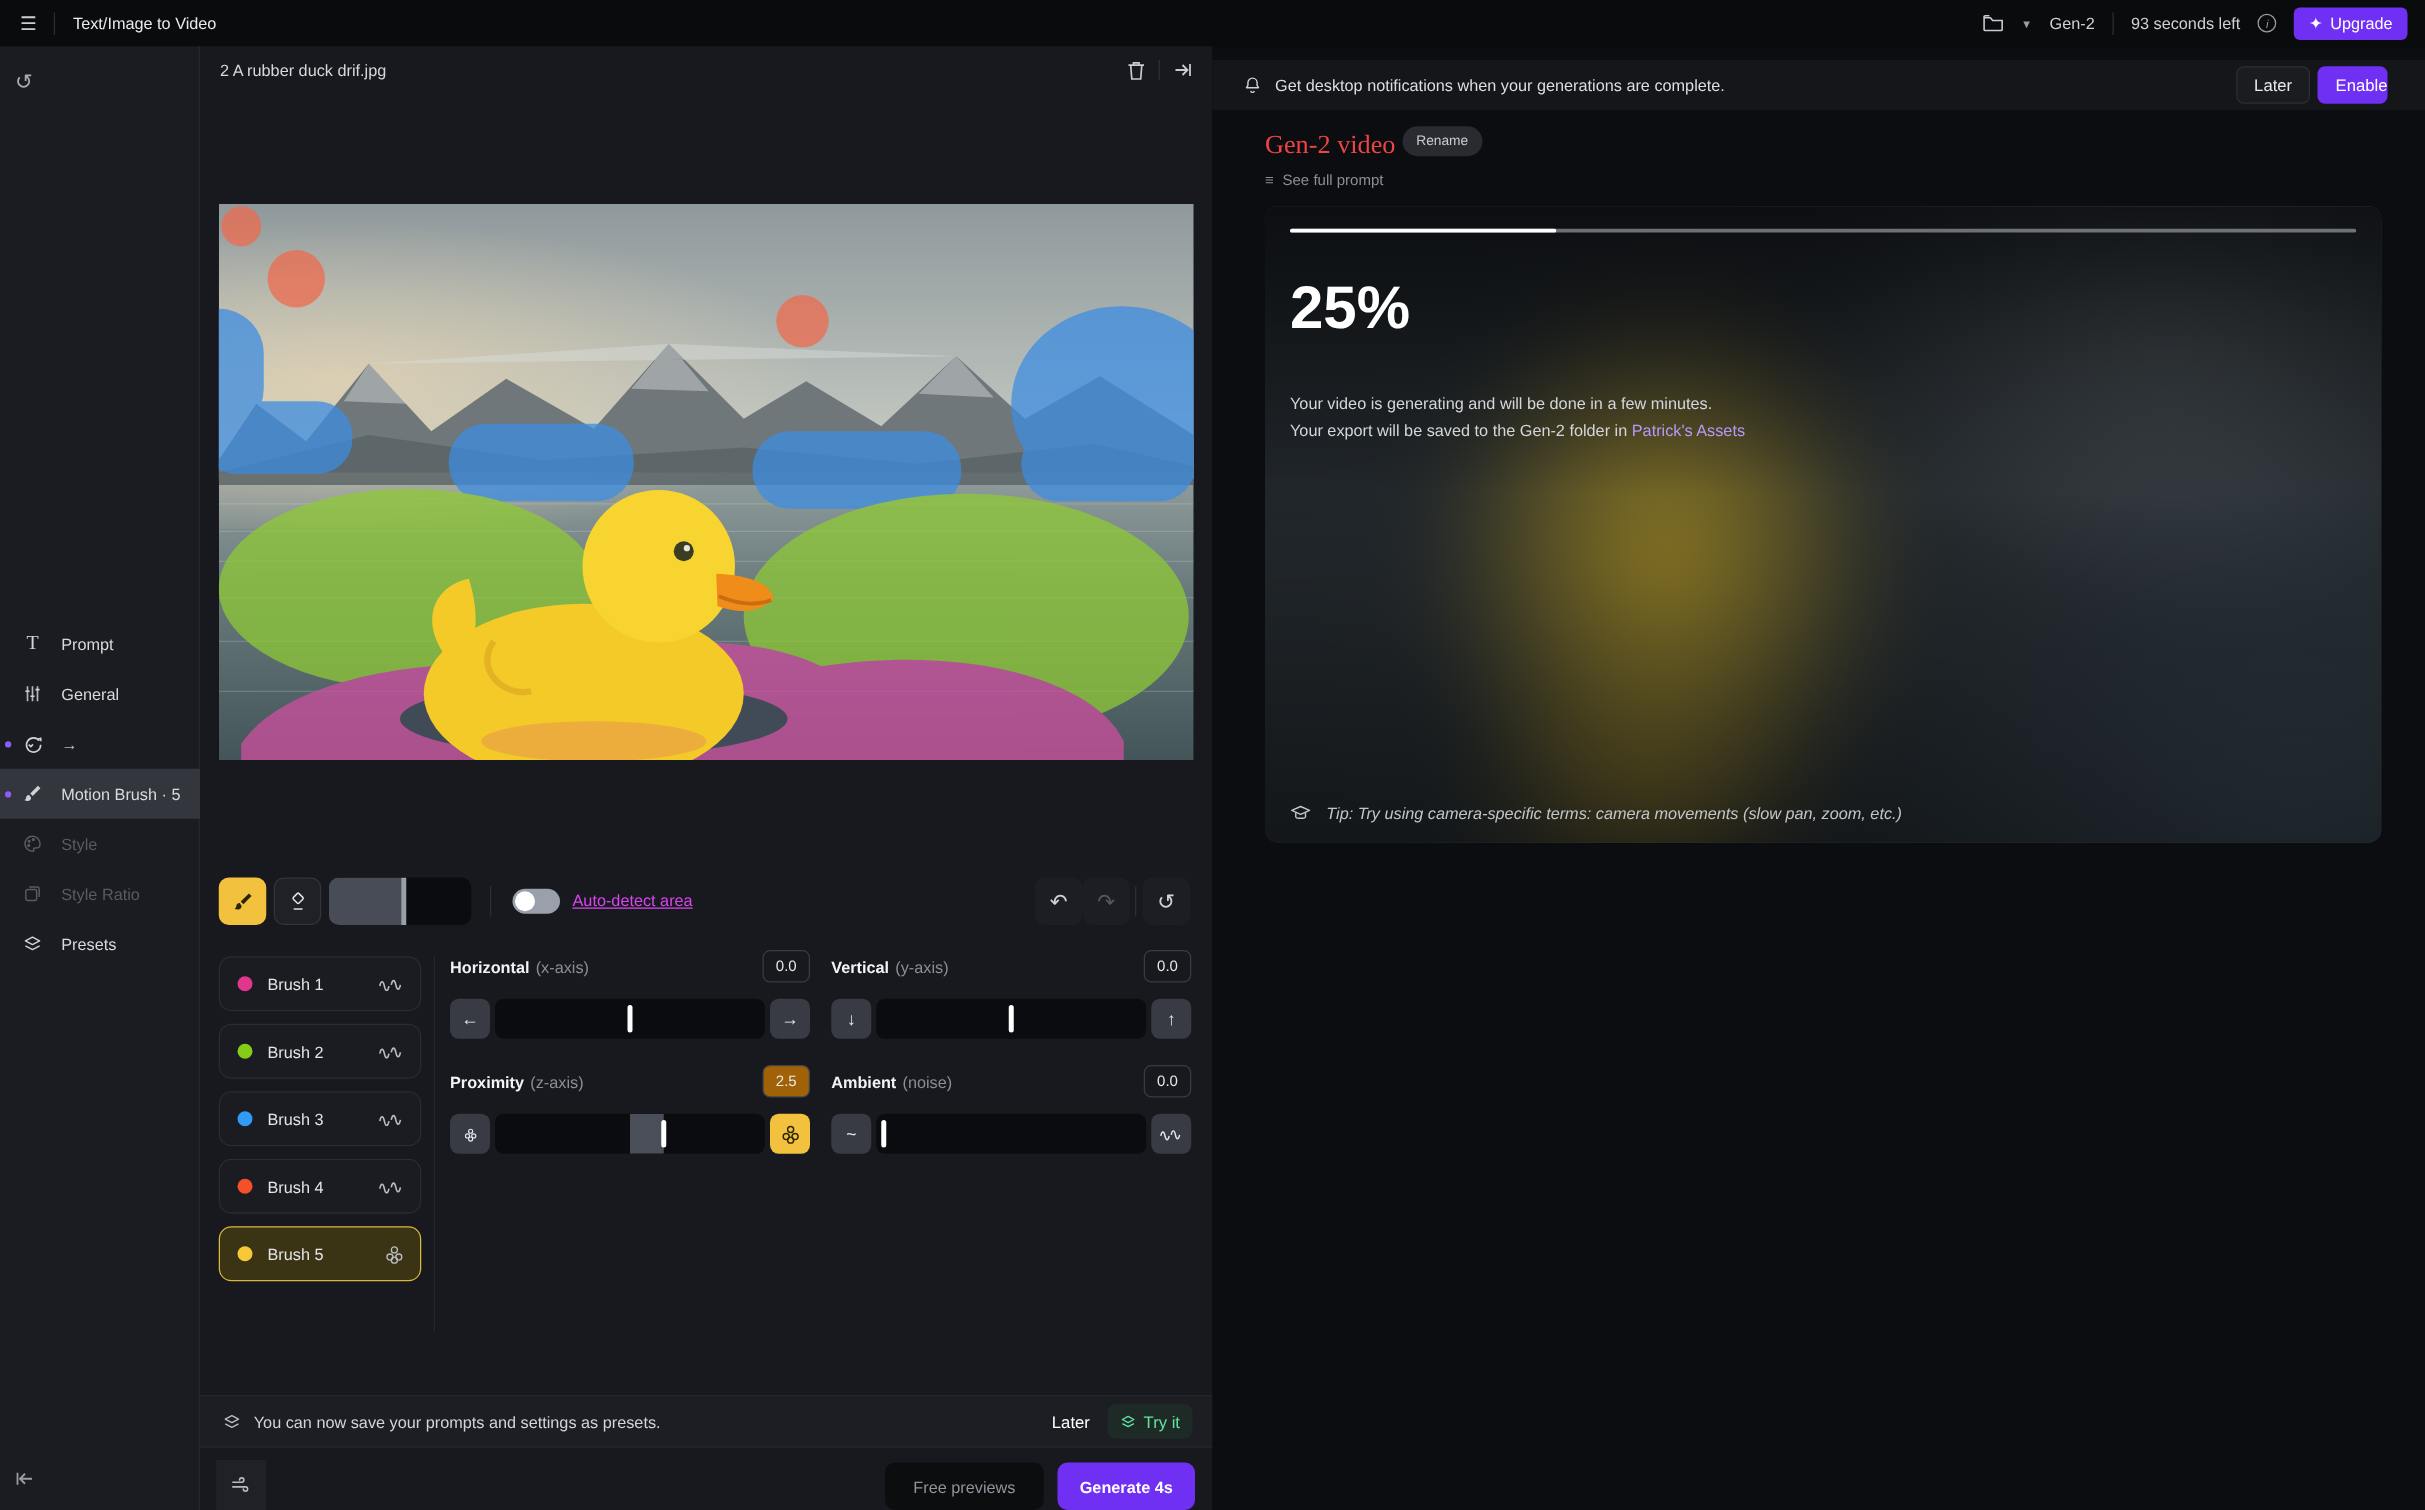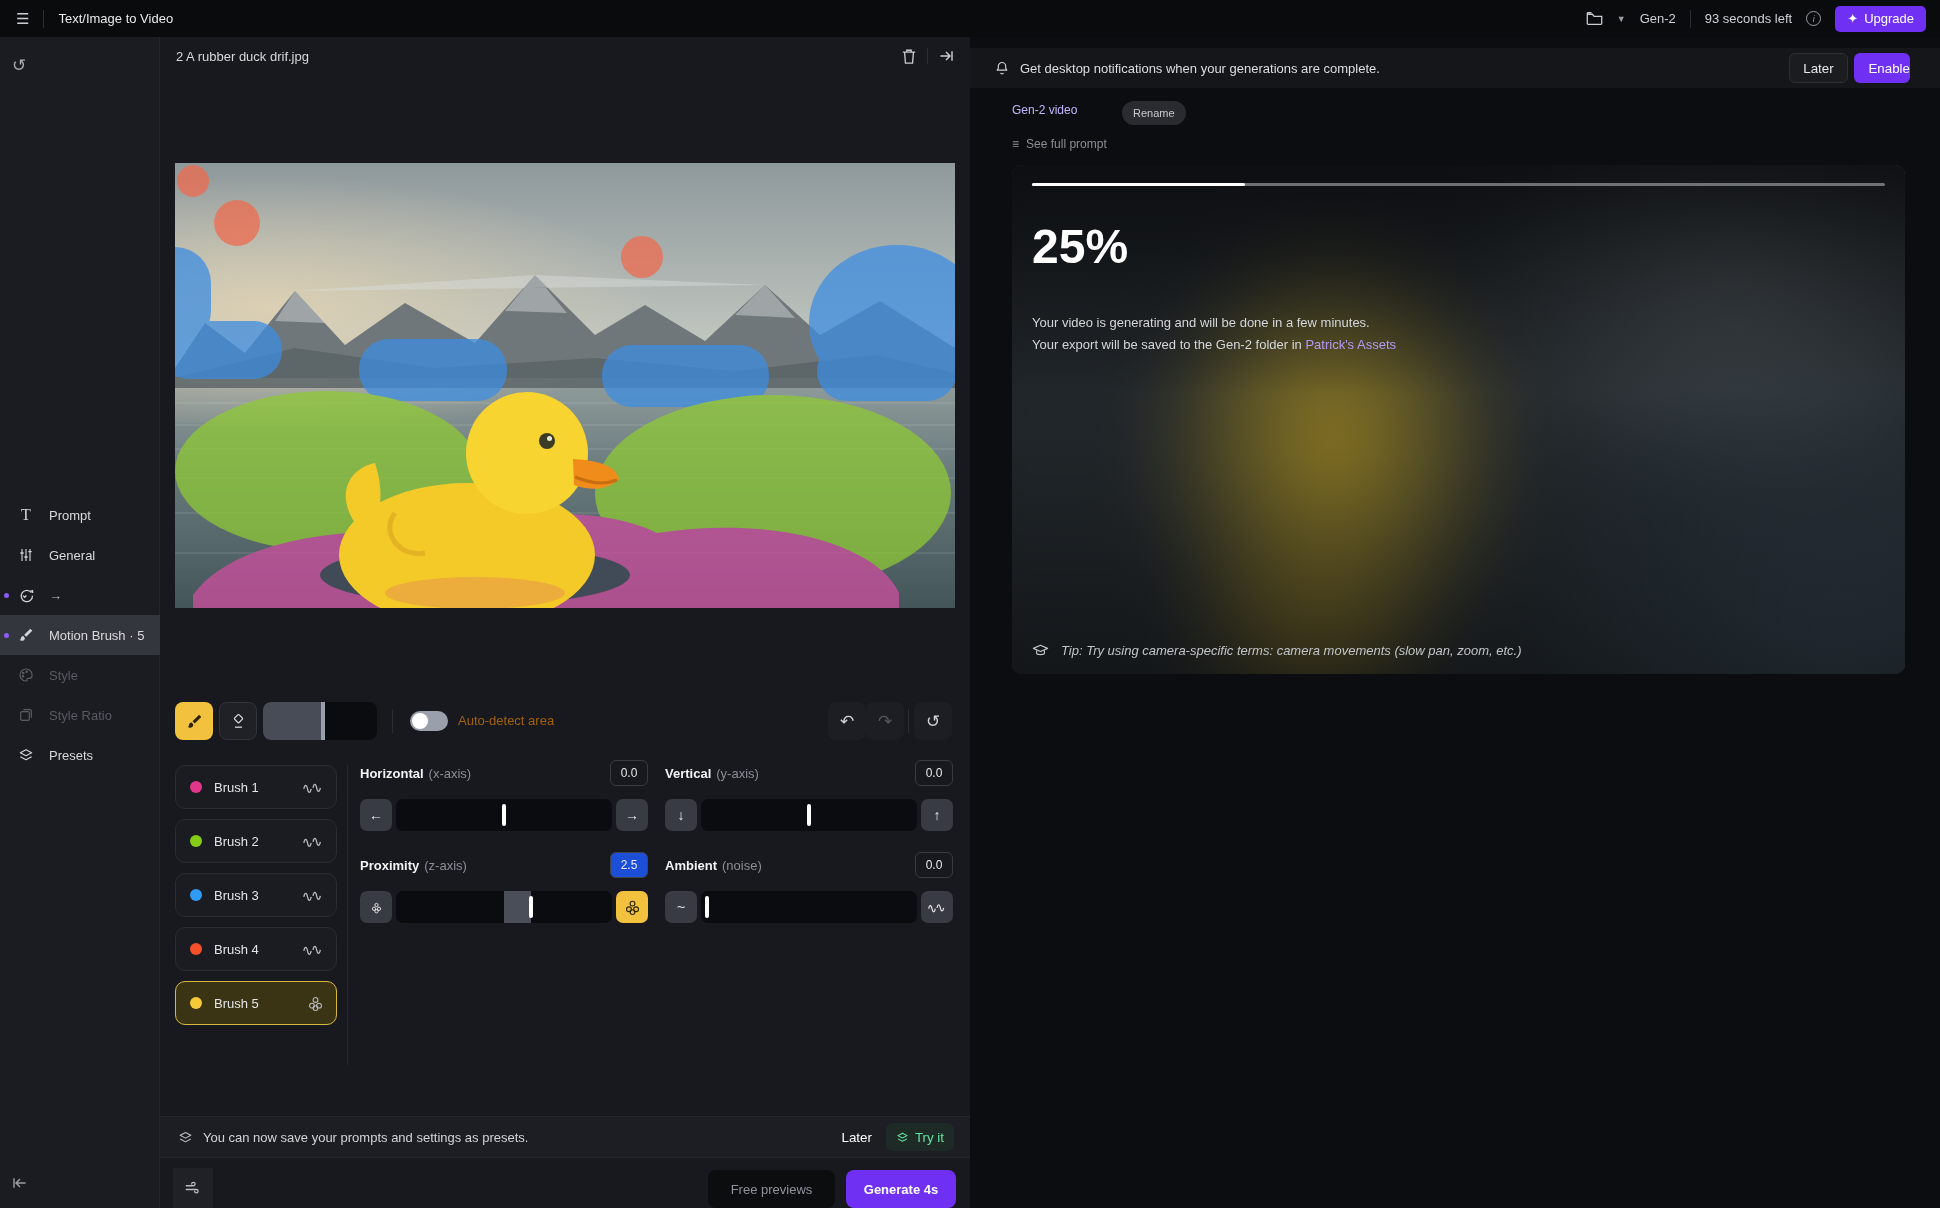--- a/index.html
+++ b/index.html
@@ -52,40 +52,40 @@
   .tool-brush { background:#f2c23e; color:#2c2405; }
   .tool-eraser { background:#202127; border:1px solid #33343b; color:#dfe1e5; }
   .size-slider { position:absolute; left:103px; top:0; width:114px; height:38px; border-radius:8px;
     background:#0b0c0f; overflow:hidden; }
   .size-fill { position:absolute; left:0; top:0; height:38px; width:58px; background:#474c57; }
   .size-handle { position:absolute; left:58px; top:0; width:4px; height:38px; background:#9aa0ab; }
   .tools .vsep { position:absolute; left:232px; top:7px; width:1px; height:24px; background:#2c2d33; }
   .toggle { position:absolute; left:250px; top:9px; width:38px; height:20px; border-radius:10px;
     background:#9aa0ab; }
   .knob { position:absolute; left:2px; top:2px; width:16px; height:16px; border-radius:50%; background:#fff; }
-  .toggle-label { position:absolute; left:298px; top:11px; color:#a16207; }
+  .toggle-label { position:absolute; left:298px; top:11px; color:#d946ef;text-decoration:underline; }
   .hist { background:#1d1e24; color:#cfd2d7; font-size:17px; }
   .hist.dim { color:#55585f; }
 
   
   .brush-row { position:absolute; left:15px; width:162px; height:44px; border:1px solid #2b2c32;
     border-radius:10px; display:flex; align-items:center; background:#1b1c21; }
   .brush-row .dot { width:12px; height:12px; border-radius:50%; margin:0 12px 0 14px; }
   .brush-row .blabel { color:#e3e4e7; }
   .brush-row .bicon { margin-left:auto; margin-right:12px; color:#b9bcc2; }
   .brush-row.sel { background:#3a3414; border:1px solid #d8b940; }
   .vdiv { position:absolute; left:187px; top:728px; width:1px; height:300px; background:#26272c; }
 
   
   .ctl-label { position:absolute; height:28px; display:flex; align-items:center; width:288px; }
   .ctl-label b { font-weight:bold; color:#f2f3f4; }
   .ctl-label .sub { color:#8b8e96; margin-left:5px; }
   .badge { margin-left:auto; min-width:38px; height:26px; border:1px solid #3a3b42; border-radius:6px;
     display:flex; align-items:center; justify-content:center; color:#e7e8ea; font-size:12px; }
-  .badge.filled { background:#1d4ed8; border-color:#40444d; }
+  .badge.filled { background:#a16207; border-color:#40444d; }
   .slider-row { position:absolute; width:288px; height:32px; display:flex; gap:4px; }
   .slider-btn { width:32px; height:32px; border-radius:7px; background:#383b43; color:#e7e8ea;
     display:flex; align-items:center; justify-content:center; font-size:14px; flex:none; }
   .slider-btn.yellow { background:#f2c23e; color:#2c2405; }
   .track { position:relative; flex:1; height:32px; border-radius:7px; background:#0b0c0f; overflow:hidden; }
   .track .fill { position:absolute; top:0; height:32px; background:#4a4e58; }
   .track .handle { position:absolute; top:5px; width:4px; height:22px; border-radius:2px; background:#fff; }
 
   
   .preset-banner { position:absolute; left:0; top:1079px; width:810px; height:42px; background:#1d1e23;
@@ -103,21 +103,21 @@
   
   #right { position:absolute; left:970px; top:37px; width:970px; height:1171px; background:#0c0d10; }
   .notif { position:absolute; left:0; top:11px; width:970px; height:40px; background:#15161a;
     display:flex; align-items:center; }
   .notif .txt { margin-left:10px; color:#dddee1; }
   .notif-bell { margin-left:24px; color:#cfd2d7; }
   .btn-later { position:absolute; left:819px; top:5px; width:59px; height:30px; border-radius:6px;
     background:#1b1c20; border:1px solid #2e2f35; color:#e7e8ea; }
   .btn-enable { position:absolute; left:884px; top:5px; width:56px; height:30px; border-radius:6px;
     background:#6f30f4; color:#fff; }
-  .gen-title { position:absolute; left:42px; top:66px; font-size:12px; color:#c4b5fd; }
+  .gen-title { position:absolute; left:42px; top:66px; font-size:21px; color:#ef4444;font-family:Liberation Serif, serif; }
   .pill-rename { position:absolute; left:152px; top:64px; height:24px; padding:0 11px; border-radius:12px;
     background:#2a2b31; color:#c9cbd0; font-size:11px; display:flex; align-items:center; }
   .prompt-row { position:absolute; left:42px; top:100px; display:flex; align-items:center; gap:7px;
     color:#8b8e96; font-size:12px; }
   .card { position:absolute; left:42px; top:128px; width:893px; height:509px; border-radius:10px;
     overflow:hidden; background:#20262b; }
   .card-blur { position:absolute; left:-80px; top:-80px; right:-80px; bottom:-80px; filter:blur(34px);
     background:
       radial-gradient(270px 330px at 38% 55%, rgba(216,182,42,.9), rgba(216,182,42,0) 70%),
       radial-gradient(210px 170px at 36% 82%, rgba(150,122,28,.55), rgba(150,122,28,0) 70%),

